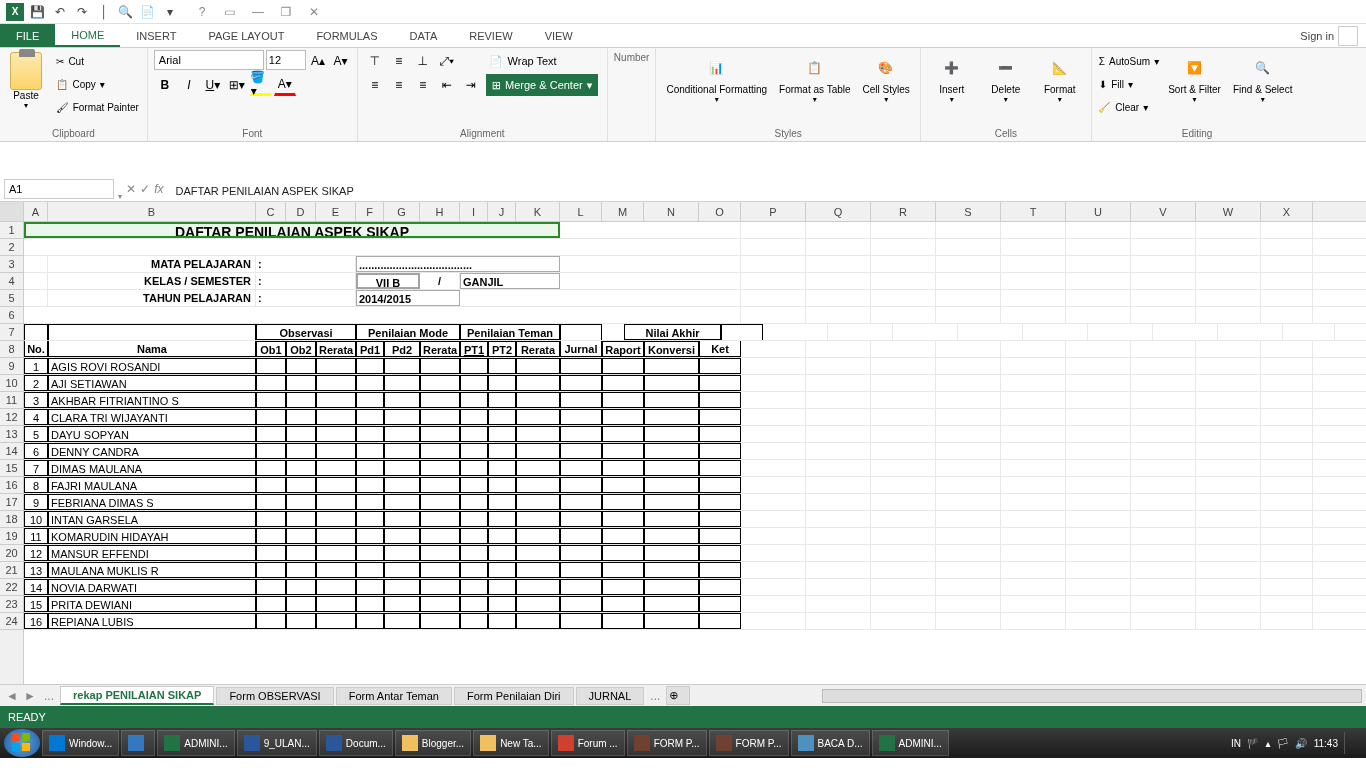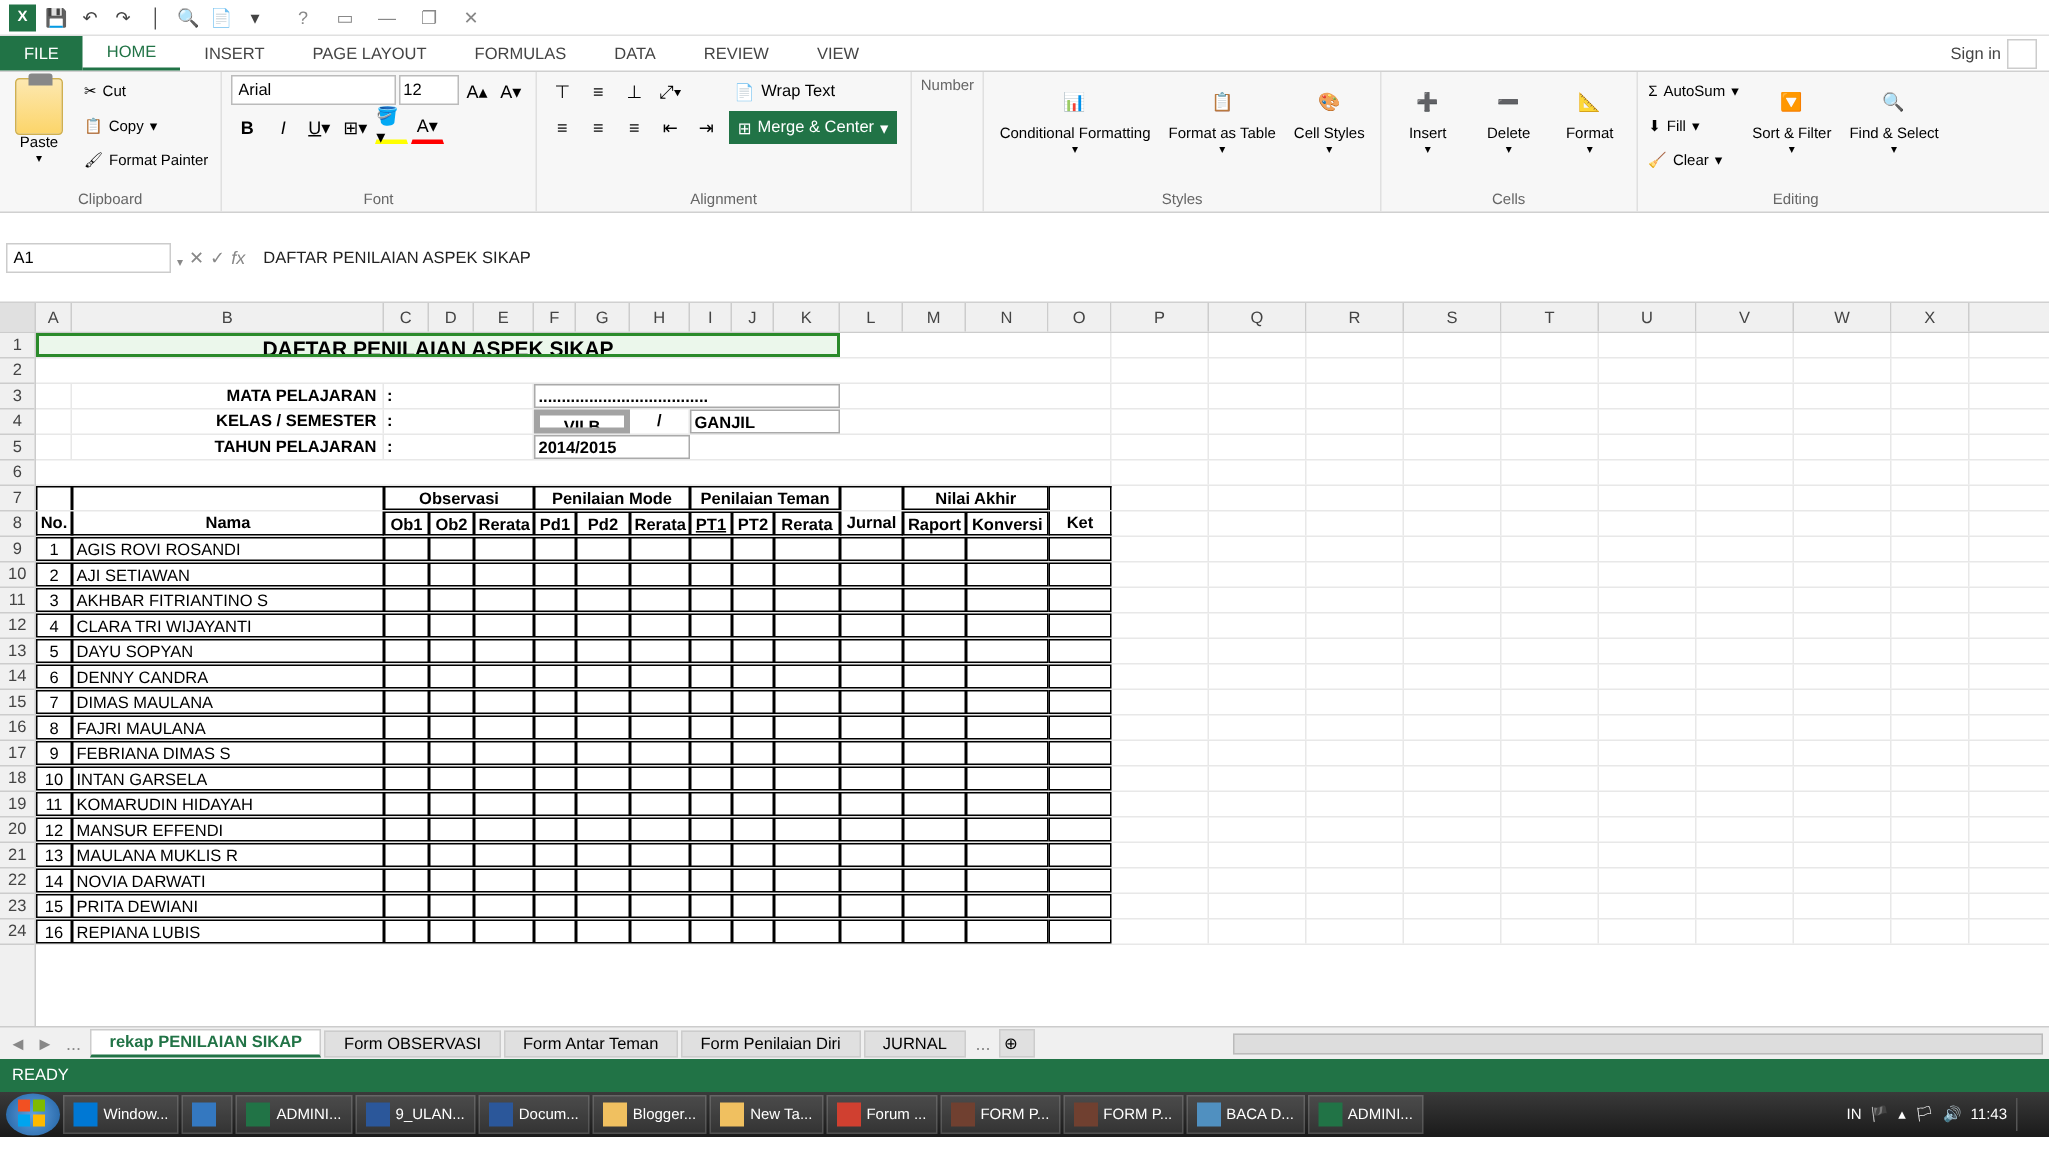--- a/index.html
+++ b/index.html
@@ -44,21 +44,21 @@
 .num-fmt { display: flex; flex-direction: column; gap: 2px; }
 .num-select { width: 120px; height: 20px; border: 1px solid #bbb; background: #fff; font-size: 11px; padding: 0 4px; }
 
 .big-btn { display: flex; flex-direction: column; align-items: center; padding: 2px 4px; cursor: pointer; min-width: 50px; }
 .big-btn .bicon { width: 32px; height: 32px; display: flex; align-items: center; justify-content: center; }
 .big-btn .blabel { font-size: 10px; text-align: center; line-height: 1.1; }
 
 .editing-col { display: flex; flex-direction: column; gap: 1px; font-size: 10px; }
 .editing-row { display: flex; align-items: center; gap: 4px; cursor: pointer; padding: 1px; height: 22px; }
 
-.formula-bar { height: 60px; border-bottom: 1px solid #d0d0d0; display: flex; align-items: center; }
+.formula-bar { height: 60px; border-bottom: 1px solid #d0d0d0; display: flex; align-items: flex-end; }
 .name-box { width: 110px; height: 20px; margin: 2px 4px; border: 1px solid #ccc; background: #fff; padding: 0 4px; font-size: 11px; display: flex; align-items: center; }
 .fb-controls { display: flex; gap: 4px; padding: 2px 4px; color: #888; align-items: center; height: 24px; }
 .formula-content { flex: 1; padding: 4px 8px; font-size: 11px; color: #222; }
 
 .col-row { height: 20px; display: flex; background: #f0f0f0; border-bottom: 1px solid #ccc; }
 .sel-all { width: 24px; border-right: 1px solid #ccc; background: #e0e0e0; }
 .col-hdr { border-right: 1px solid #ccc; text-align: center; font-size: 11px; color: #444; line-height: 20px; cursor: pointer; background: #f0f0f0; }
 
 .sheet-area { height: 462px; overflow: hidden; position: relative; display: flex; }
 .row-hdrs { width: 24px; background: #f0f0f0; border-right: 1px solid #ccc; }
@@ -372,21 +372,21 @@
         <div class="cell " style="width: 65px;"></div>
         <div class="cell " style="width: 65px;"></div>
         <div class="cell " style="width: 65px;"></div>
         <div class="cell " style="width: 65px;"></div>
         <div class="cell " style="width: 52px;"></div>
       </div>
       <div class="grid-row">
         <div class="cell " style="width: 24px;"></div>
         <div class="cell label-cell" style="width: 208px;">KELAS / SEMESTER</div>
         <div class="cell " style="width: 100px;;font-weight:bold">:</div>
-        <div class="cell " style="width: 64px;;font-weight:bold;border:4px solid #a3a3a3;text-align:center">VII B</div>
+        <div class="cell " style="width: 64px;;font-weight:bold;border:2px solid #a3a3a3;text-align:center">VII B</div>
         <div class="cell " style="width: 40px;;font-weight:bold;text-align:center">/</div>
         <div class="cell " style="width: 100px;;font-weight:bold;border:1px solid #aaa">GANJIL</div>
         <div class="cell " style="width: 181px;"></div>
         <div class="cell " style="width: 65px;"></div>
         <div class="cell " style="width: 65px;"></div>
         <div class="cell " style="width: 65px;"></div>
         <div class="cell " style="width: 65px;"></div>
         <div class="cell " style="width: 65px;"></div>
         <div class="cell " style="width: 65px;"></div>
         <div class="cell " style="width: 65px;"></div>
@@ -421,21 +421,21 @@
         <div class="cell " style="width: 65px;"></div>
         <div class="cell " style="width: 52px;"></div>
       </div>
       <div class="grid-row">
         <div class="cell hdr-row-cell" style="width: 24px;;border-bottom:none"></div>
         <div class="cell hdr-row-cell" style="width: 208px;;border-bottom:none"></div>
         <div class="cell hdr-row-cell" style="width: 100px;">Observasi</div>
         <div class="cell hdr-row-cell" style="width: 104px;">Penilaian Mode</div>
         <div class="cell hdr-row-cell" style="width: 100px;">Penilaian Teman</div>
         <div class="cell hdr-row-cell" style="width: 42px;;border-bottom:none"></div>
-        <div class="cell hdr-row-cell" style="width: 97px;">Nilai Akhir</div>
+        <div class="cell hdr-row-cell" style="width: 97px; margin-left: 22px;">Nilai Akhir</div>
         <div class="cell hdr-row-cell" style="width: 42px;;border-bottom:none"></div>
         <div class="cell " style="width: 65px;"></div>
         <div class="cell " style="width: 65px;"></div>
         <div class="cell " style="width: 65px;"></div>
         <div class="cell " style="width: 65px;"></div>
         <div class="cell " style="width: 65px;"></div>
         <div class="cell " style="width: 65px;"></div>
         <div class="cell " style="width: 65px;"></div>
         <div class="cell " style="width: 65px;"></div>
         <div class="cell " style="width: 52px;"></div>

